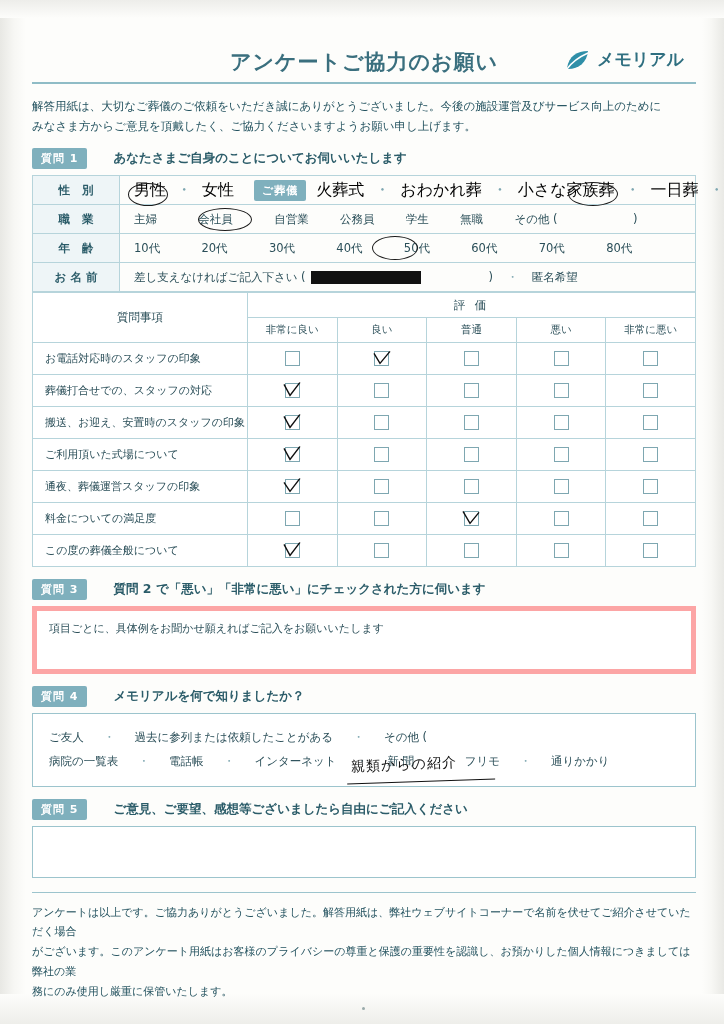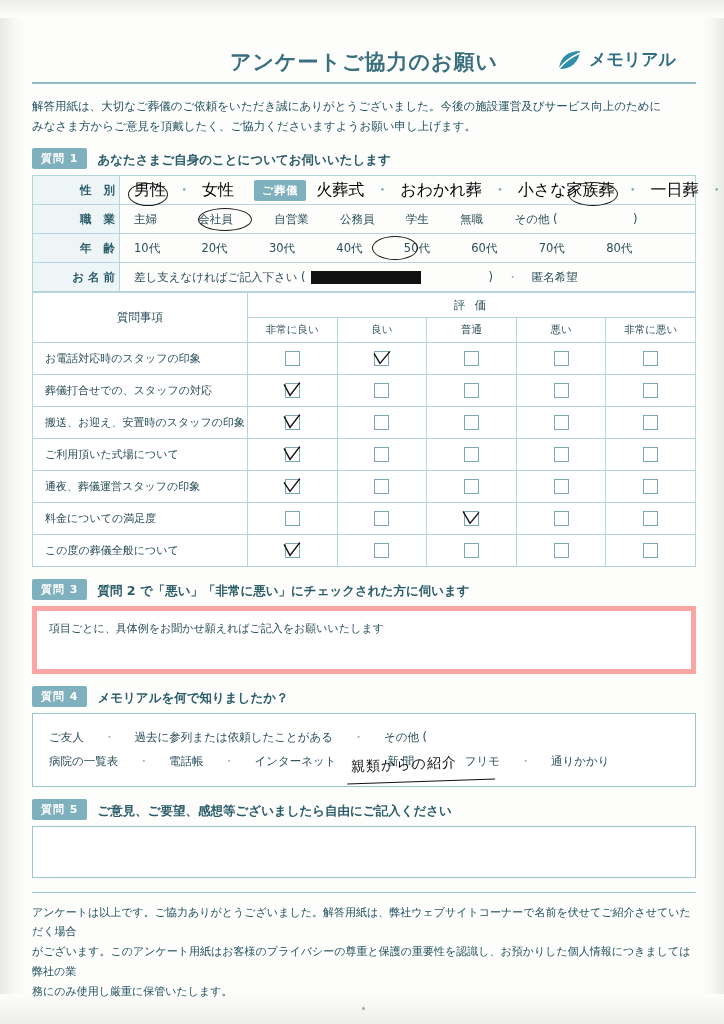--- a/index.html
+++ b/index.html
@@ -61,21 +61,21 @@
     transform: translateX(-50%);
     top: 22px;
     font-size: 21px;
     font-weight: bold;
     color: #3a6f7e;
     letter-spacing: 1px;
     white-space: nowrap;
   }
   .logo {
     position: absolute;
-    right: 20px;
+    right: 12px;
     top: 22px;
     display: flex;
     align-items: center;
     gap: 6px;
   }
   .logo-mark {
     width: 26px;
     height: 22px;
   }
   .logo-text {
@@ -97,22 +97,22 @@
   .intro {
     margin-top: 14px;
     font-size: 11.5px;
     line-height: 1.75;
     color: #23525f;
   }
 
   
   .qhead {
     display: flex;
-    align-items: flex-end;
-    gap: 10px;
+    align-items: center;
+    gap: 26px;
     margin-top: 12px;
     margin-bottom: 6px;
   }
   .qbadge {
     background: #7fb0bd;
     color: #ffffff;
     font-size: 11px;
     font-weight: bold;
     padding: 3px 9px 3px 9px;
     border-radius: 2px;
@@ -134,21 +134,21 @@
   }
   .q1table td {
     border: 1px solid #b6d4db;
     padding: 0;
     height: 28px;
     vertical-align: middle;
   }
   .q1label {
     width: 86px;
     background: #eef5f7;
-    text-align: right;
+    text-align: center;
     font-size: 11.5px;
     color: #2b5c69;
     font-weight: bold;
     letter-spacing: 4px;
     text-indent: 4px;
   }
   .q1cell {
     font-size: 11.5px;
     color: #2b4f59;
     padding-left: 14px !important;

